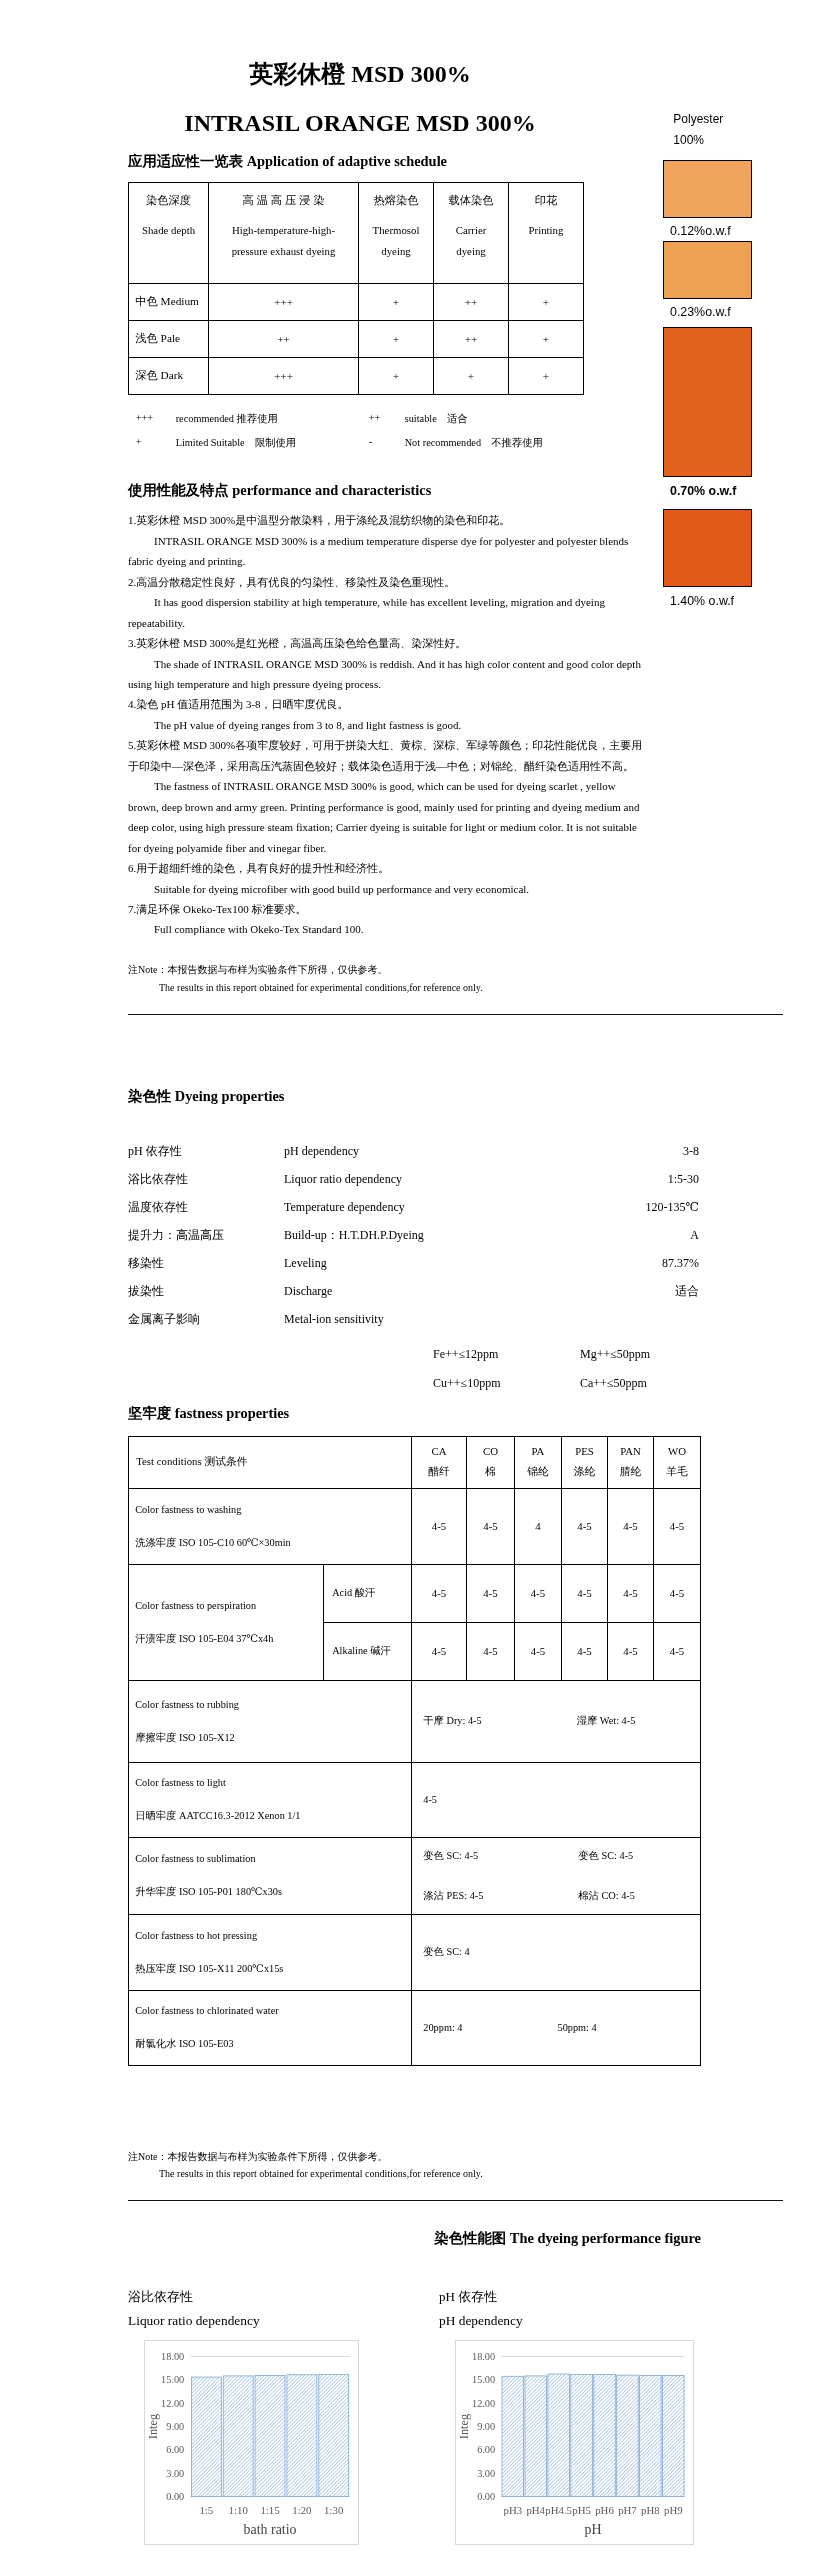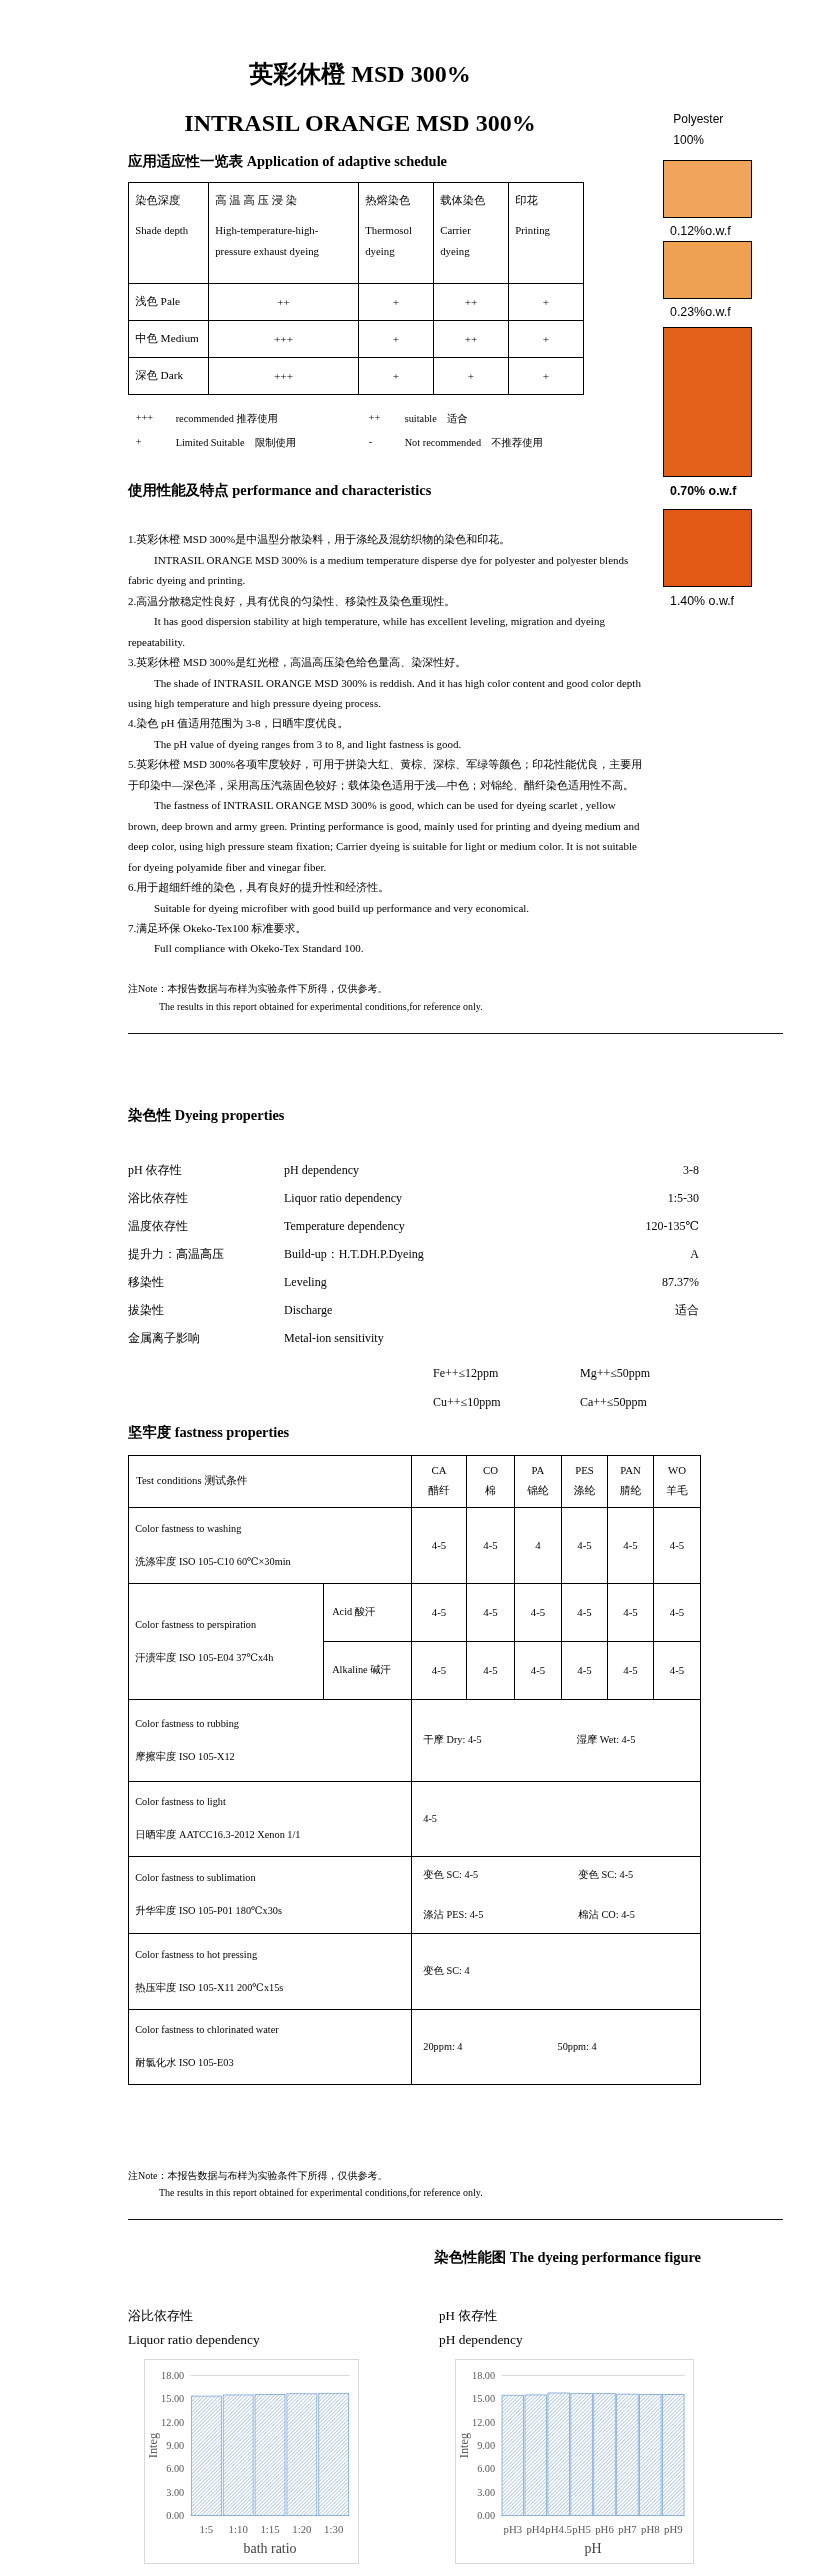--- a/index.html
+++ b/index.html
@@ -20,37 +20,37 @@
   .sec-heading{font-size:14.4px;font-weight:bold;margin:0;}
   .app-heading{margin-top:15.5px;}
   .perf-heading{margin-top:26px;}
   .dye-heading{margin-top:72px;}
   .fast-heading{margin-top:13.4px;}
   .fig-heading{margin-top:28px;margin-bottom:40px;text-align:right;}
 
   
   table.schedule{border-collapse:collapse;margin-top:10.3px;table-layout:fixed;}
   table.schedule th, table.schedule td{border:1px solid #000;vertical-align:top;}
-  table.schedule th{font-weight:normal;text-align:left;padding:8.2px 6.2px 5.2px 6.2px;height:87px;}
+  table.schedule th{font-weight:normal;text-align:center;padding:8.2px 6.2px 5.2px 6.2px;height:87px;}
   .th-cn{font-size:11.3px;line-height:1.6;}
   .th-en{font-size:10.8px;line-height:1.9;margin-top:11.3px;}
   table.schedule td{font-size:11.3px;height:34px;vertical-align:middle;}
   td.sched-label{padding-left:6.2px;}
   td.sched-val{text-align:center;}
 
   
   .legend{margin-top:12.4px;margin-left:7.7px;font-size:10.3px;}
   .lg-row{display:flex;height:24px;align-items:center;}
   .lg-a{width:233px;display:flex;}
   .lg-b{display:flex;}
   .lg-sym{width:40px;}
   .lg-sym2{width:36px;}
 
   
-  .paras{margin-top:29px;width:520px;}
+  .paras{margin-top:10px;width:520px;}
   .p-cn,.p-en{font-size:11px;line-height:1.86;margin:0;}
   .p-en{text-indent:26px;}
 
   
   .note{font-size:10px;line-height:1.75;}
   .note-1{margin-top:21.6px;}
   .note-2{margin-top:82px;}
   .note-en{margin-left:31px;}
 
   
@@ -155,29 +155,29 @@
               <div class="th-en">Carrier dyeing</div>
             </th>
             <th>
               <div class="th-cn">印花</div>
               <div class="th-en">Printing</div>
             </th>
           </tr>
         </thead>
       <tbody id="schedule-body">
           <tr>
+            <td class="sched-label">中色 Medium</td>
+            <td class="sched-val">+++</td>
+            <td class="sched-val">+</td>
+            <td class="sched-val">++</td>
+            <td class="sched-val">+</td>
+          </tr>
+          <tr>
             <td class="sched-label">浅色 Pale</td>
             <td class="sched-val">++</td>
-            <td class="sched-val">+</td>
-            <td class="sched-val">++</td>
-            <td class="sched-val">+</td>
-          </tr>
-          <tr>
-            <td class="sched-label">中色 Medium</td>
-            <td class="sched-val">+++</td>
             <td class="sched-val">+</td>
             <td class="sched-val">++</td>
             <td class="sched-val">+</td>
           </tr>
           <tr>
             <td class="sched-label">深色 Dark</td>
             <td class="sched-val">+++</td>
             <td class="sched-val">+</td>
             <td class="sched-val">+</td>
             <td class="sched-val">+</td>

